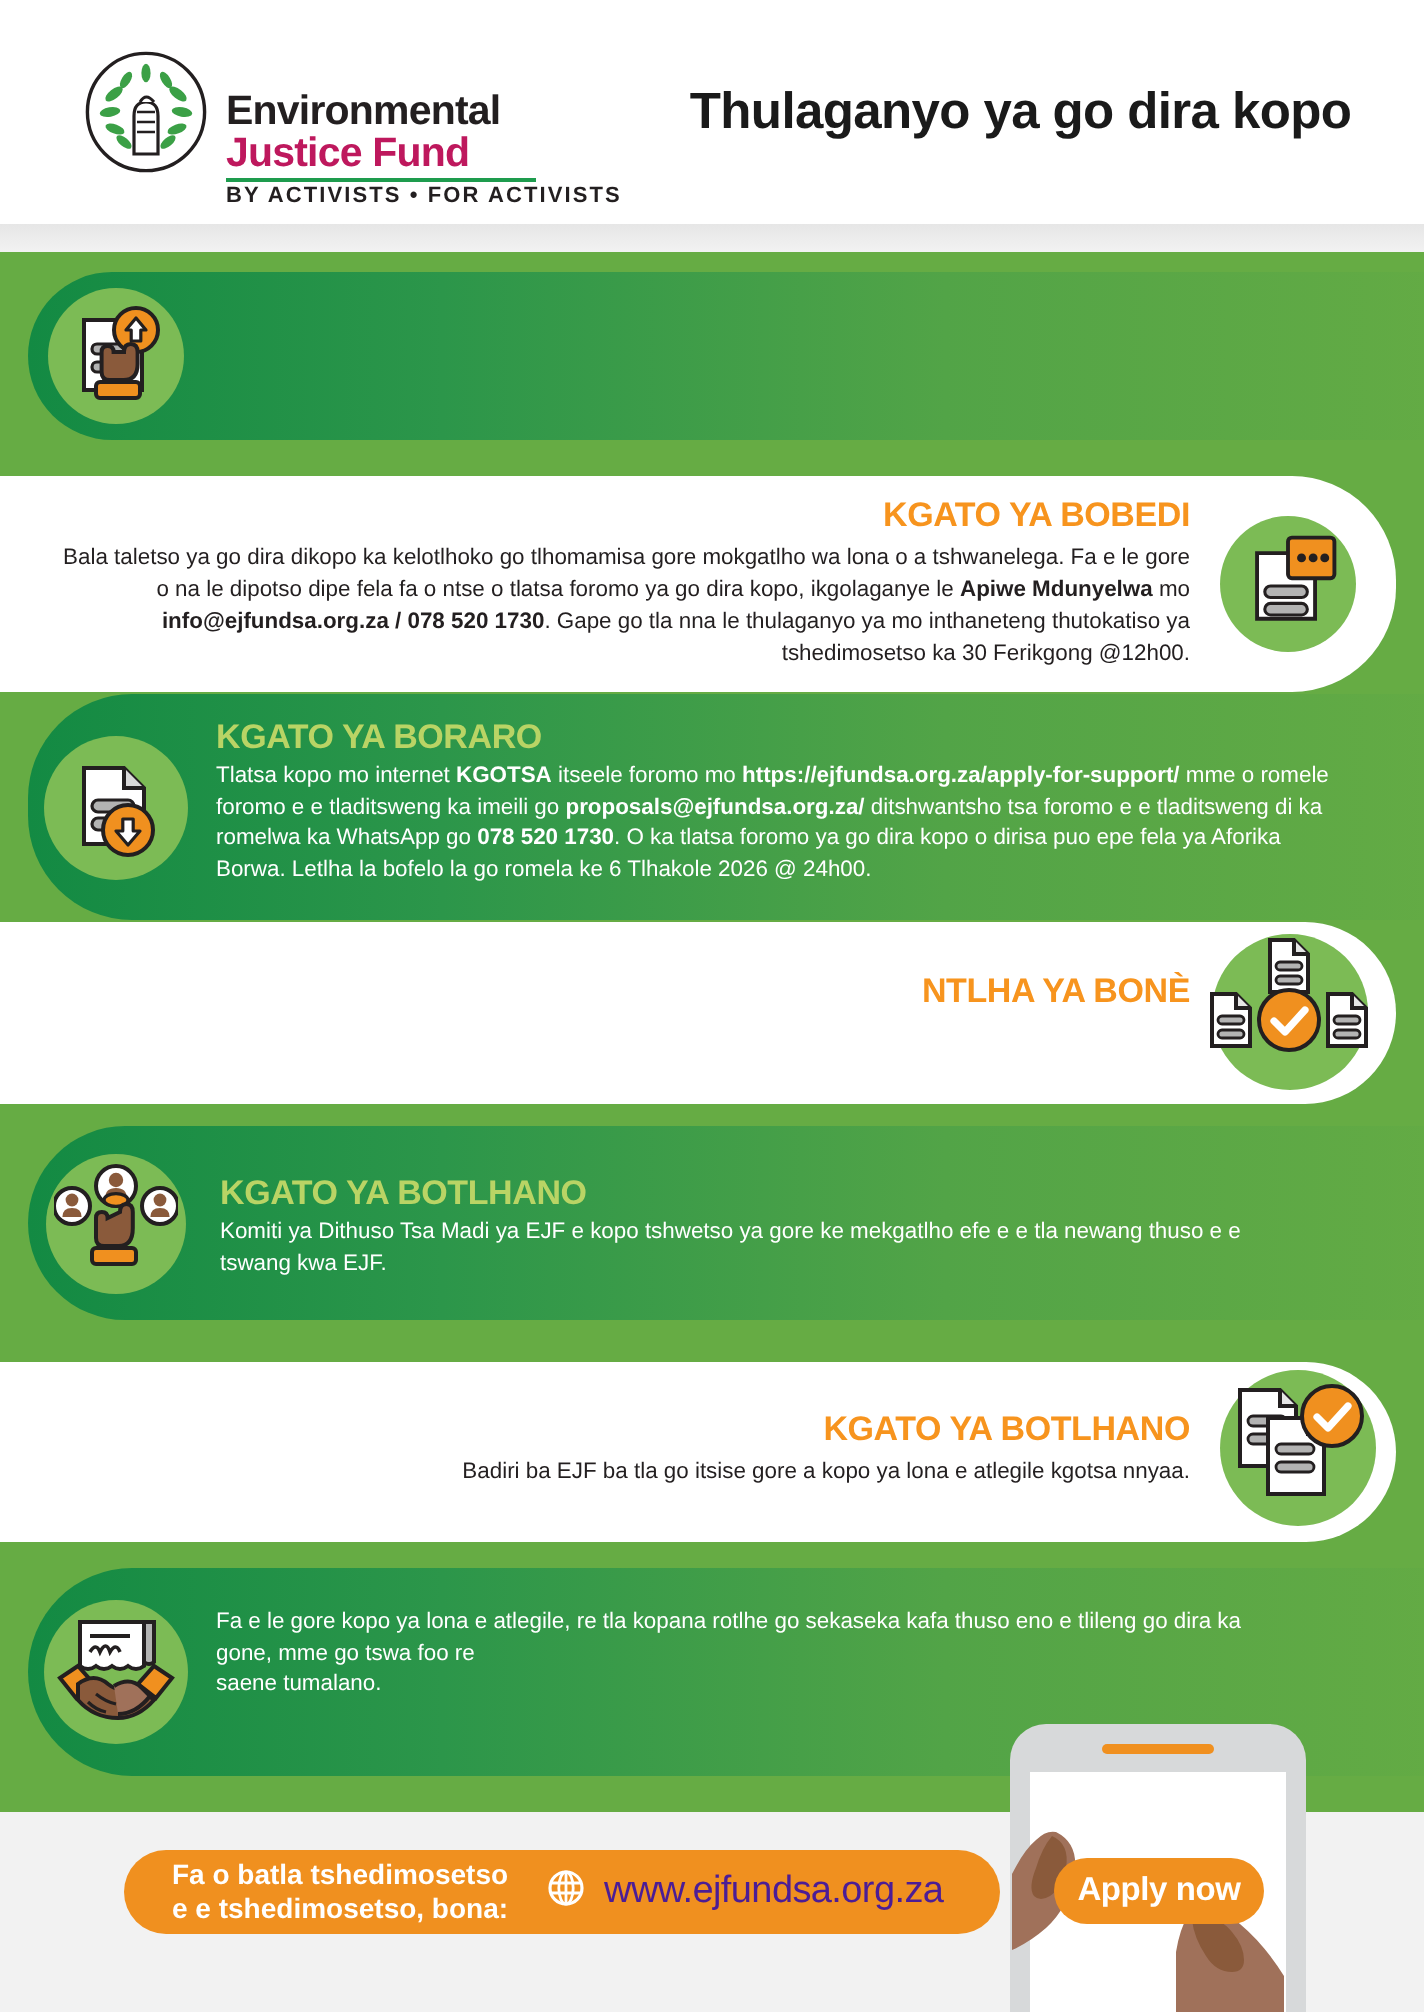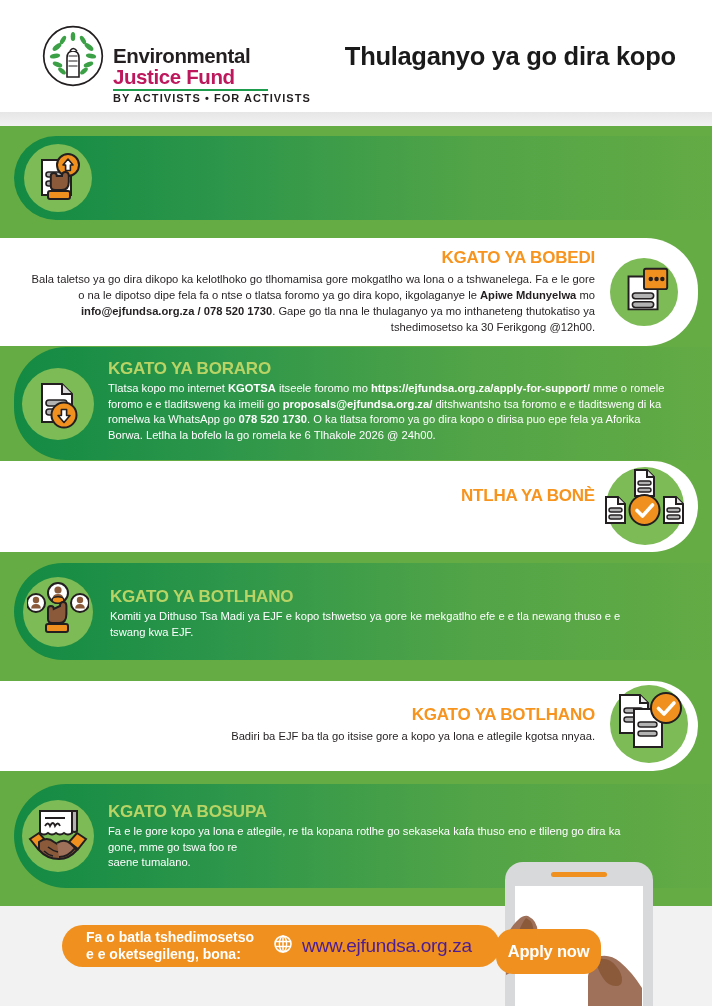--- a/index.html
+++ b/index.html
@@ -59,21 +59,21 @@
   .footer-pill{position:absolute;left:62px;top:925px;height:42px;border-radius:21px;
      background:#f0901f;display:flex;align-items:center;z-index:12;padding-right:28px;}
   .footer-pill .ftxt{color:#ffffff;font-size:14px;font-weight:bold;line-height:1.25;margin-left:24px;}
   .globe{margin-left:20px;margin-right:10px;}
   .footer-url{color:#4c1d95;font-size:19px;font-weight:normal;letter-spacing:-0.3px;}
 
   .phone{position:absolute;left:505px;top:862px;width:148px;height:190px;
      background:#d7d9da;border-radius:18px 18px 6px 6px;z-index:14;}
   .phone-screen{position:absolute;left:10px;top:24px;width:128px;height:168px;background:#ffffff;}
   .phone-speaker{position:absolute;left:46px;top:10px;width:56px;height:5px;border-radius:3px;background:#f0901f;}
-  .apply-btn{position:absolute;left:496px;top:929px;width:105px;height:45px;border-radius:17px;
+  .apply-btn{position:absolute;left:527px;top:929px;width:105px;height:33px;border-radius:17px;
      background:#f0901f;color:#fff;font-size:16.5px;font-weight:bold;display:flex;
      align-items:center;justify-content:center;z-index:18;letter-spacing:-0.2px;}
   .hand{position:absolute;z-index:16;}
 </style>
 </head>
 <body>
 
 <div class="page">
 
   <div class="header">
@@ -265,21 +265,20 @@
           <path d="M19 13 h20" stroke="#231f20" stroke-width="2"></path>
           <path d="M19 21 q3-5 5 0 q3-6 5 0 q3-5 5 0" fill="none" stroke="#231f20" stroke-width="1.8"></path>
           <path d="M4 34 l9-6 l8 9 l-9 7 z" fill="#f0901f" stroke="#231f20" stroke-width="2"></path>
           <path d="M60 34 l-9-6 l-8 9 l9 7 z" fill="#f0901f" stroke="#231f20" stroke-width="2"></path>
           <path d="M13 37 q8-6 15 0 q5 4 9 2 q4 6 9 2 l5 4 q-8 9-18 9 q-12 0-20-9 z" fill="#8a5a3b" stroke="#231f20" stroke-width="2"></path>
           <path d="M31 38 q8-5 14 1 l4 4 q-7 9-16 9" fill="#a0715a" stroke="#231f20" stroke-width="2"></path>
           <path d="M18 46 q4 4 9 5 M22 42 q5 4 10 5" fill="none" stroke="#231f20" stroke-width="1.6"></path>
         </svg>
       </div>
       <div style="position:absolute;left:108px;top:18px;width:530px;">
-        <div class="step-title lime">KGATO YA BOSUPA</div>
         <div class="step-body ongreen" style="margin-top:2px;line-height:1.40;">Fa e le gore kopo ya lona e atlegile, re tla kopana rotlhe go sekaseka kafa thuso eno e tlileng go dira ka gone, mme go tswa foo re<br>saene tumalano.</div>
       </div>
     </div>
   </div>
 
   <div class="phone">
     <div class="phone-speaker"></div>
     <div class="phone-screen"></div>
   </div>
 
@@ -289,21 +288,21 @@
   </svg>
 
   <svg class="hand" style="left:588px;top:952px;" width="64" height="60" viewBox="0 0 64 60">
     <path d="M6 6 q14-6 26 4 q12 10 22 26 v24 h-54 q-6-20 0-36 q2-12 6-18 z" fill="#a0715a"></path>
     <path d="M8 8 q12-4 20 6 q6 7 6 14 q0 6-6 6 q-8 0-13-8 q-6-9-7-18 z" fill="#8a5a3b"></path>
   </svg>
 
   <div class="footer-pill">
     <div class="ftxt">
       <div>Fa o batla tshedimosetso</div>
-      <div>e e oketsegileng, bona:</div>
+      <div>e e tshedimosetso, bona:</div>
     </div>
     <span class="globe">
       <svg width="18" height="18" viewBox="0 0 18 18">
         <circle cx="9" cy="9" r="8" fill="none" stroke="#fff" stroke-width="1.6"></circle>
         <ellipse cx="9" cy="9" rx="3.6" ry="8" fill="none" stroke="#fff" stroke-width="1.4"></ellipse>
         <path d="M1.3 6.5 h15.4 M1.3 11.5 h15.4 M9 1 v16" stroke="#fff" stroke-width="1.4"></path>
       </svg>
     </span>
     <span class="footer-url">www.ejfundsa.org.za</span>
   </div>

